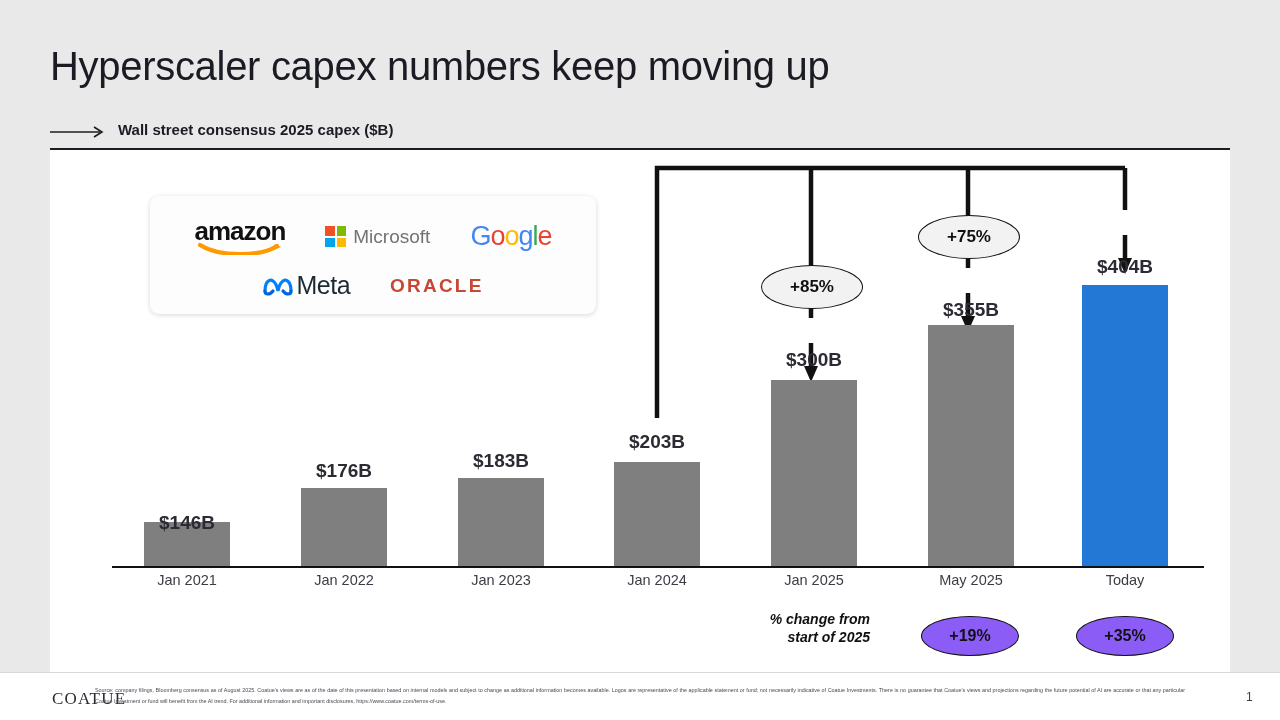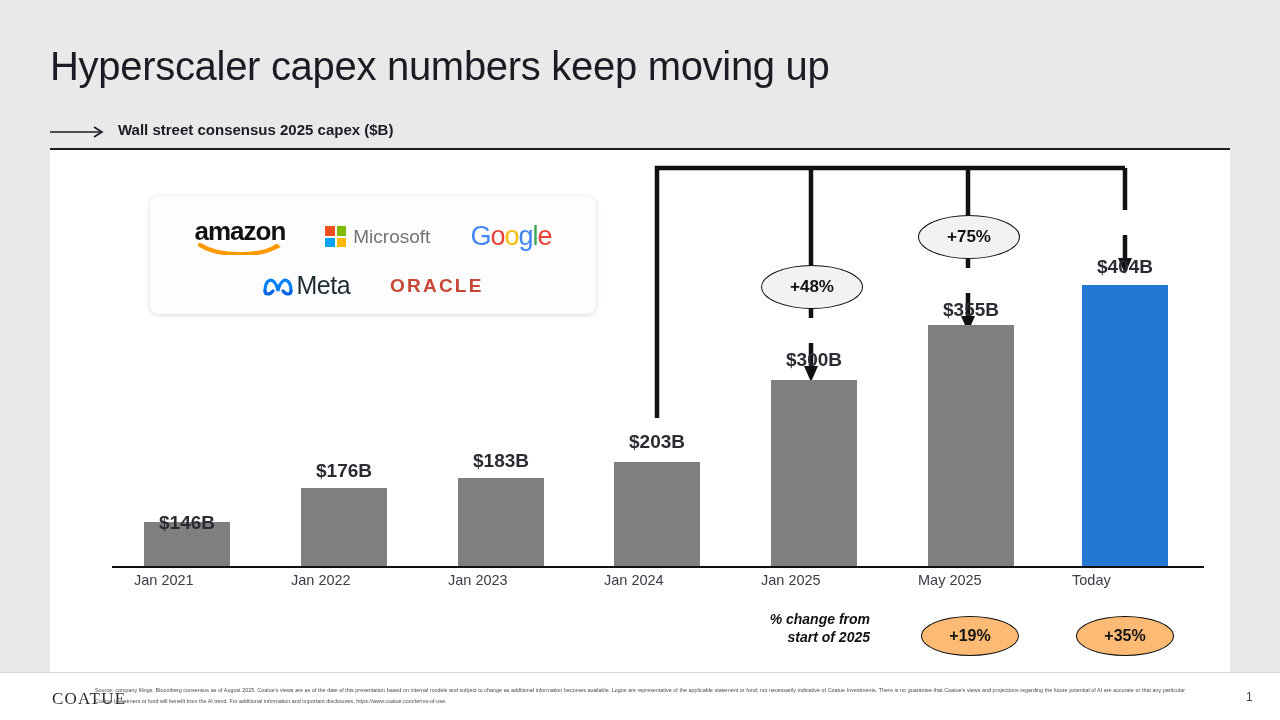--- a/index.html
+++ b/index.html
@@ -77,31 +77,31 @@
   .axis{
     position:absolute;left:62px;top:416px;width:1092px;height:2px;background:#111;
   }
   .bar{position:absolute;bottom:106px;background:#7f7f7f;}
   .bar.blue{background:#2278d4;}
   .bar-value{
     position:absolute;text-align:center;font-size:19px;font-weight:bold;color:#2b2b33;
     white-space:nowrap;
   }
   .tick{
-    position:absolute;top:422px;text-align:left;font-size:14.5px;color:#3c3c46;
+    position:absolute;top:422px;text-align:center;font-size:14.5px;color:#3c3c46;
     white-space:nowrap;
   }
 
   .ellipse{
     position:absolute;border:1.6px solid #111;border-radius:50%;
     background:#f2f2f2;
     display:flex;align-items:center;justify-content:center;
     font-size:17px;font-weight:bold;color:#111;
   }
-  .ellipse.small{font-size:16px;background:#fdba74;}
+  .ellipse.small{font-size:16px;background:#8b5cf6;}
 
   .pct-label{
     position:absolute;font-size:14px;font-weight:bold;font-style:italic;color:#111;
     text-align:right;line-height:1.25;white-space:nowrap;
   }
 
   
   .footer{
     position:absolute;left:0;top:672px;width:1280px;height:48px;background:#ffffff;
   }
@@ -189,21 +189,21 @@
 
         <line x1="761" y1="193" x2="761" y2="222" stroke="#111" stroke-width="4.5"></line>
         <polygon points="754,216 768,216 761,232" fill="#111"></polygon>
         <line x1="918" y1="143" x2="918" y2="172" stroke="#111" stroke-width="4.5"></line>
         <polygon points="911,166 925,166 918,182" fill="#111"></polygon>
         <line x1="1075" y1="85" x2="1075" y2="114" stroke="#111" stroke-width="4.5"></line>
         <polygon points="1068,108 1082,108 1075,124" fill="#111"></polygon>
       </svg>
 
       <div class="ellipse" style="left:711px;top:115px;width:100px;height:42px;">
-        <span>+48%</span>
+        <span>+85%</span>
       </div>
       <div class="ellipse" style="left:868px;top:65px;width:100px;height:42px;">
         <span>+75%</span>
       </div>
 
       <div class="bar" style="left:94px;width:86px;height:44px;"></div>
       <div class="bar" style="left:251px;width:86px;height:78px;"></div>
       <div class="bar" style="left:408px;width:86px;height:88px;"></div>
       <div class="bar" style="left:564px;width:86px;height:104px;"></div>
       <div class="bar" style="left:721px;width:86px;height:186px;"></div>

